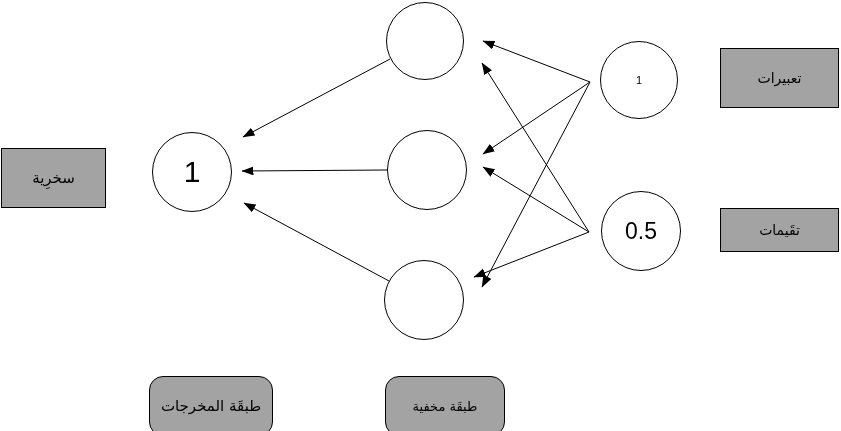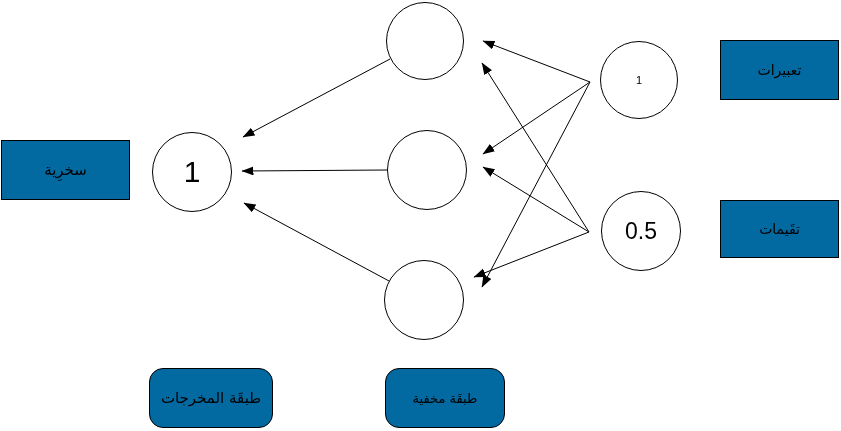--- a/index.html
+++ b/index.html
@@ -32,32 +32,33 @@
   #output-node   { left: 152px; top: 132px; width: 80px; height: 80px; font-size: 30px; }
   #hidden-top    { left: 386px; top: 2px;   width: 78px; height: 78px; }
   #hidden-middle { left: 387px; top: 130px; width: 80px; height: 80px; }
   #hidden-bottom { left: 384px; top: 260px; width: 80px; height: 80px; }
   #input-top     { left: 600px; top: 41px;  width: 78px; height: 78px; font-size: 11px; }
   #input-bottom  { left: 601px; top: 191px; width: 80px; height: 80px; font-size: 23px; text-align: center; }
   .box {
     position: absolute;
     box-sizing: border-box;
     border: 1px solid #000000;
-    background: #0369a1;
+    background: #a3a3a3;
     display: flex;
     align-items: center;
     justify-content: center;
     color: #000000;
     font-family: "DejaVu Sans", sans-serif;
     font-size: 14px;
     text-align: center;
+    margin-top: 8px;
   }
-  #box-sarcasm      { left: 1px;   top: 140px; width: 129px; height: 60px; font-size: 15px; text-align: right; }
+  #box-sarcasm      { left: 1px;   top: 140px; width: 105px; height: 60px; font-size: 15px; text-align: right; }
   #box-expressions  { left: 720px; top: 40px;  width: 119px; height: 60px; }
-  #box-ratings      { left: 720px; top: 200px; width: 119px; height: 58px; }
+  #box-ratings      { left: 720px; top: 200px; width: 119px; height: 44px; }
   .rounded { border-radius: 14px; }
   #label-output-layer { left: 149px; top: 368px; width: 124px; height: 60px; font-size: 15px; }
   #label-hidden-layer { left: 385px; top: 368px; width: 120px; height: 60px; font-size: 13px; }
   #label-data-layer   { left: 601px; top: 368px; width: 118px; height: 60px; font-size: 15px; }
 </style>
 </head>
 <body>
 
 <div class="canvas">
 

